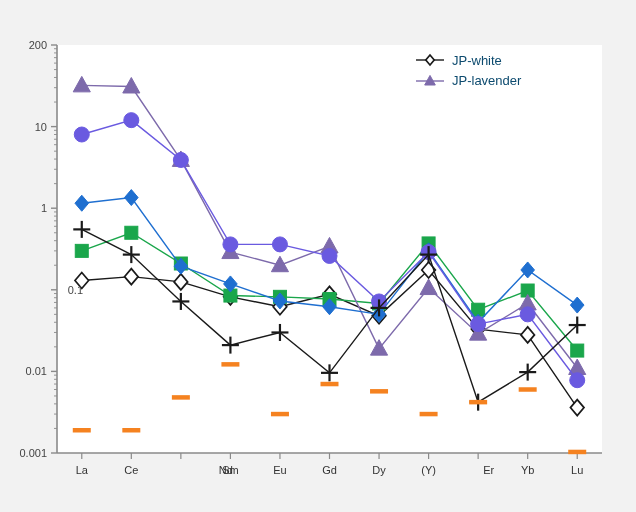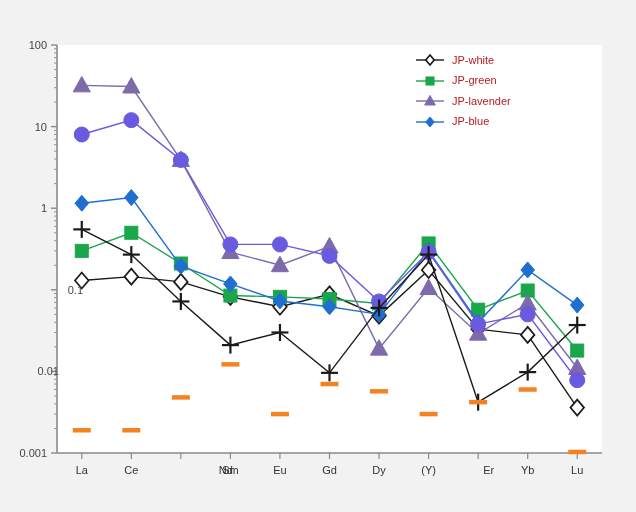--- a/index.html
+++ b/index.html
@@ -27,21 +27,21 @@
   .xtick-label{
     position:absolute;
     font-size:11px;color:#333;
     text-align:center;
     white-space:nowrap;
     transform:translateX(-50%);
   }
   #legend{
     position:absolute;
     left:415px;top:50px;
-    font-size:11px;color:#b91c1c;
+    font-size:13px;color:#0c4a6e;
   }
   .legend-row{
     display:flex;align-items:center;
     height:20.5px;
   }
   .legend-swatch{
     width:30px;height:14px;
     position:relative;
     margin-right:7px;
     flex:0 0 30px;
@@ -245,25 +245,25 @@
           <line x1="370.04545454545456" y1="391.3206117771247" x2="388.04545454545456" y2="391.3206117771247" stroke="#f58220" stroke-width="4.5"></line>
           <line x1="419.5909090909091" y1="414.0669056148755" x2="437.5909090909091" y2="414.0669056148755" stroke="#f58220" stroke-width="4.5"></line>
           <line x1="469.1363636363636" y1="402.1428579035313" x2="487.1363636363636" y2="402.1428579035313" stroke="#f58220" stroke-width="4.5"></line>
           <line x1="518.6818181818182" y1="389.5028579686947" x2="536.6818181818182" y2="389.5028579686947" stroke="#f58220" stroke-width="4.5"></line>
           <line x1="568.2272727272727" y1="451.95248246405794" x2="586.2272727272727" y2="451.95248246405794" stroke="#f58220" stroke-width="4.5"></line>
         </g>
       </g>
   </svg>
 
   <div id="ylabels">
-      <div class="ytick-label" style="top: 45px; left: 0px; width: 47px;">100</div>
+      <div class="ytick-label" style="top: 45px; left: 0px; width: 47px;">200</div>
       <div class="ytick-label" style="top: 126.6px; left: 0px; width: 47px;">10</div>
       <div class="ytick-label" style="top: 208.2px; left: 0px; width: 47px;">1</div>
       <div class="ytick-label" style="top: 289.8px; left: 0px; width: 47px; padding-left: 36px;">0.1</div>
-      <div class="ytick-label" style="top: 371.4px; left: 0px; width: 47px; padding-left: 12px;">0.01</div>
+      <div class="ytick-label" style="top: 371.4px; left: 0px; width: 47px;">0.01</div>
       <div class="ytick-label" style="top: 453px; left: 0px; width: 47px;">0.001</div>
     </div>
   <div id="xlabels">
       <div class="xtick-label" style="left: 81.7727px; top: 464px;">La</div>
       <div class="xtick-label" style="left: 131.318px; top: 464px;">Ce</div>
       <div class="xtick-label" style="left: 180.864px; top: 464px; margin-left: 45px;">Nd</div>
       <div class="xtick-label" style="left: 230.409px; top: 464px;">Sm</div>
       <div class="xtick-label" style="left: 279.955px; top: 464px;">Eu</div>
       <div class="xtick-label" style="left: 329.5px; top: 464px;">Gd</div>
       <div class="xtick-label" style="left: 379.045px; top: 464px;">Dy</div>
@@ -276,34 +276,20 @@
   <div id="legend">
       <div class="legend-row">
         <div class="legend-swatch"><svg width="30" height="14" viewBox="0 0 30 14">
             <line x1="1" y1="7" x2="29" y2="7" stroke="#1a1a1a" stroke-width="1.4"></line>
             <polygon points="15,2.04 19.216,7 15,11.96 10.783999999999999,7" fill="#ffffff" stroke="#1a1a1a" stroke-width="1.7"></polygon>
           </svg></div>
         <span class="legend-label">JP-white</span>
       </div>
       <div class="legend-row">
         <div class="legend-swatch"><svg width="30" height="14" viewBox="0 0 30 14">
-            <line x1="1" y1="7" x2="29" y2="7" stroke="#1aa64b" stroke-width="1.4"></line>
-            <rect x="10.969999999999999" y="2.9699999999999998" width="8.06" height="8.06" fill="#1aa64b" stroke="#1aa64b" stroke-width="1"></rect>
-          </svg></div>
-        <span class="legend-label">JP-green</span>
-      </div>
-      <div class="legend-row">
-        <div class="legend-swatch"><svg width="30" height="14" viewBox="0 0 30 14">
             <line x1="1" y1="7" x2="29" y2="7" stroke="#7d6aab" stroke-width="1.4"></line>
             <polygon points="15,1.42 9.699,11.0176 20.301000000000002,11.0176" fill="#7d6aab" stroke="#7d6aab" stroke-width="1"></polygon>
           </svg></div>
         <span class="legend-label">JP-lavender</span>
       </div>
-      <div class="legend-row">
-        <div class="legend-swatch"><svg width="30" height="14" viewBox="0 0 30 14">
-            <line x1="1" y1="7" x2="29" y2="7" stroke="#1f6fd0" stroke-width="1.4"></line>
-            <polygon points="15,2.04 19.216,7 15,11.96 10.783999999999999,7" fill="#1f6fd0" stroke="#1f6fd0" stroke-width="1"></polygon>
-          </svg></div>
-        <span class="legend-label">JP-blue</span>
-      </div>
     </div>
 
 </div>
 
 </body></html>

